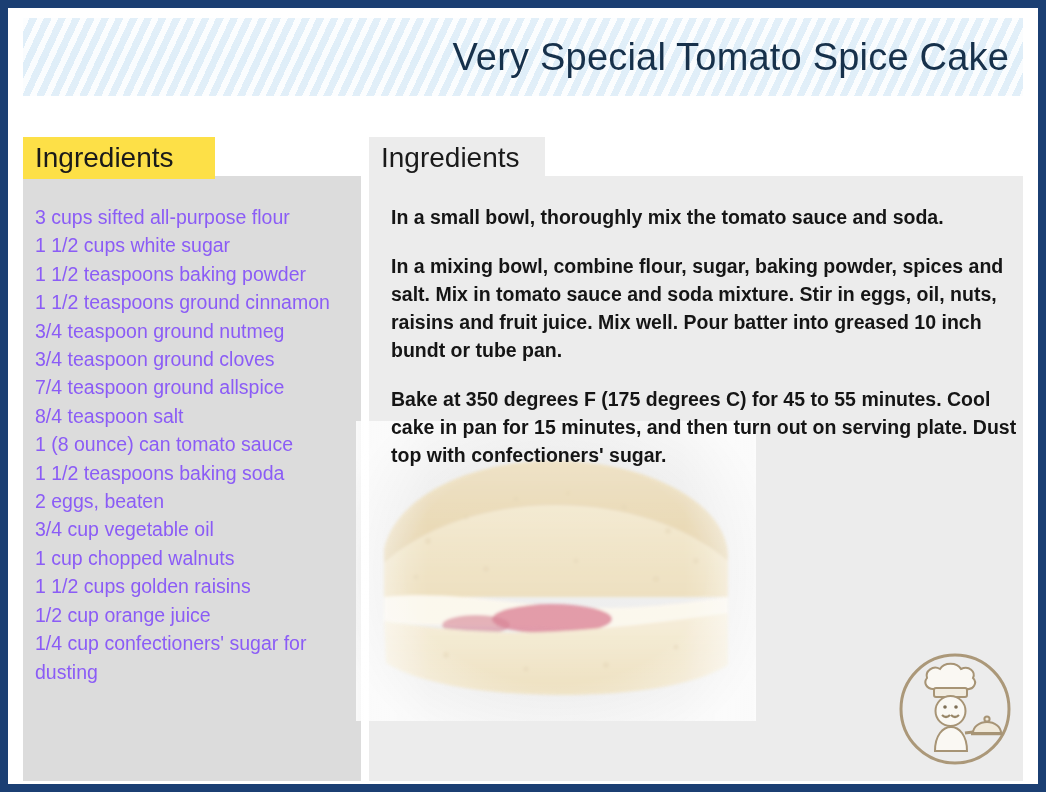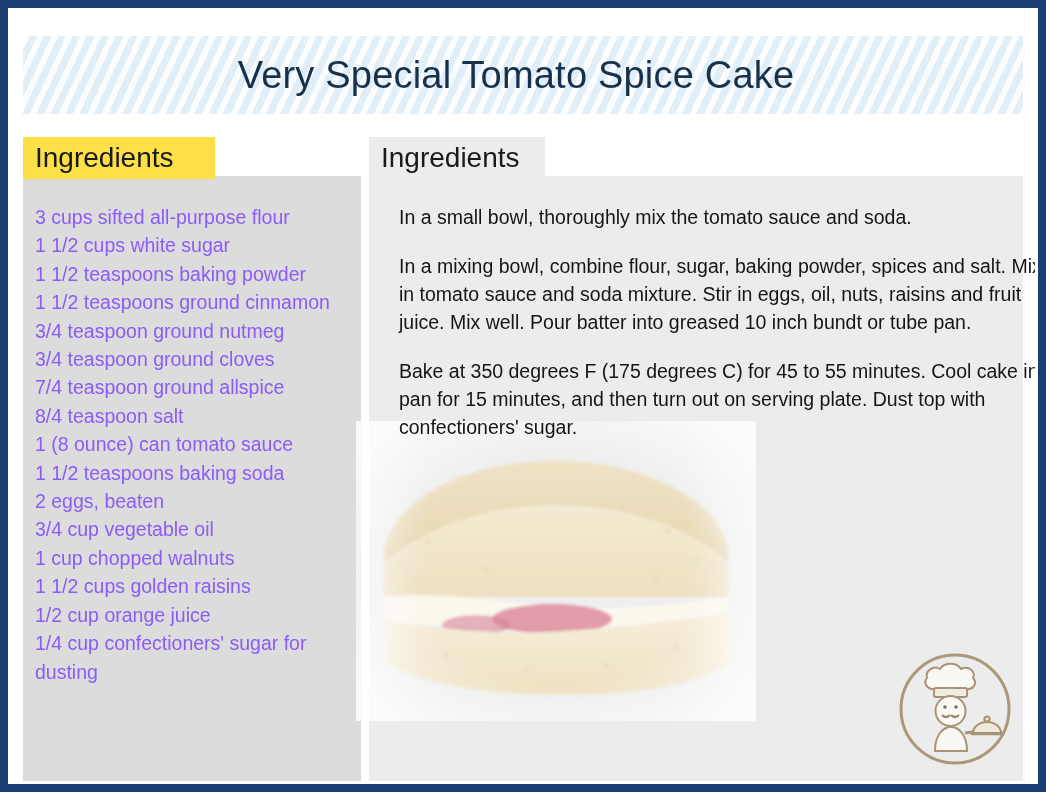--- a/index.html
+++ b/index.html
@@ -30,33 +30,33 @@
     box-sizing: border-box;
     border: 3px solid #ffffff;
     background: #ffffff;
     overflow: hidden;
   }
 
   
   #title-banner {
     position: absolute;
     left: 12px;
-    top: 25px;
+    top: 7px;
     width: 1000px;
     height: 78px;
     background:
       repeating-linear-gradient(115deg,
         rgba(255,255,255,0.85) 0px,
         rgba(255,255,255,0.85) 6px,
         rgba(224,238,248,0.85) 6px,
         rgba(224,238,248,0.85) 13px),
       linear-gradient(180deg, #eef6fc 0%, #d7ecf8 55%, #eaf4fb 100%);
     display: flex;
     align-items: center;
-    justify-content: center;
+    justify-content: flex-end;
     box-sizing: border-box;
     padding-right: 14px;
   }
   #title-text {
     font-size: 38px;
     color: #17314b;
     letter-spacing: 0.2px;
     white-space: nowrap;
   }
 
@@ -121,24 +121,25 @@
   #ingredients-list li {
     font-size: 19.5px;
     line-height: 28.4px;
     color: #8b5cf6;
     white-space: pre-wrap;
   }
 
   
   #directions-body {
     position: absolute;
-    left: 388px;
+    left: 380px;
     top: 192px;
     width: 646px;
     z-index: 4;
+    font-weight: bold;
   }
   #directions-body p {
     margin: 0 0 21px 0;
     font-size: 19.5px;
     line-height: 28px;
     color: #151515;
   }
 
   
   #cake-photo {

